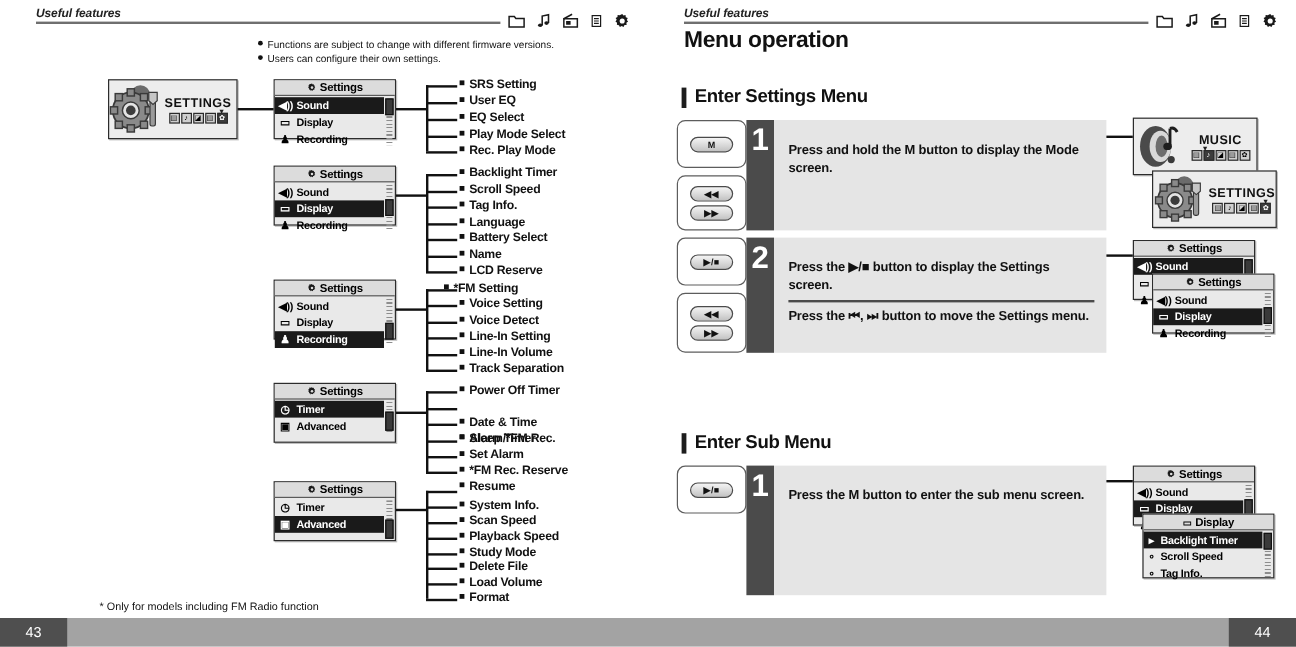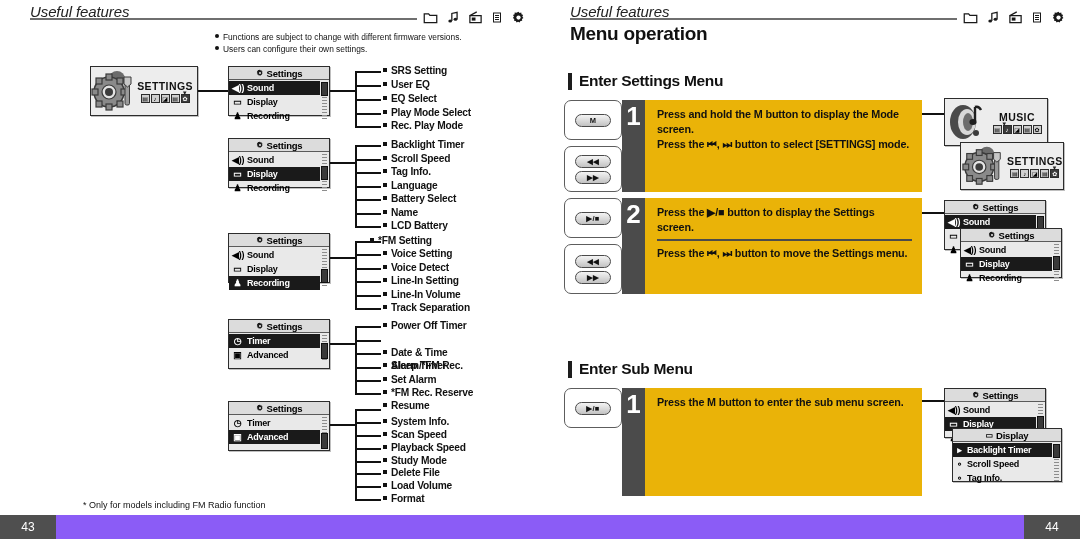--- a/index.html
+++ b/index.html
@@ -10,21 +10,21 @@
     overflow: hidden;
   }
   .spread { position: relative; width: 1080px; height: 539px; }
   .page { position: absolute; top: 0; height: 539px; width: 540px; background:#fff; }
   .page-left { left: 0; }
   .page-right { left: 540px; }
 
   
   .hdr { position:absolute; left:30px; top:6px; width:480px; }
   .hdr-kicker {
-    font-size:15px; font-style:italic; font-weight:normal; color:#222;
+    font-size:10px; font-style:italic; font-weight:bold; color:#222;
     letter-spacing:-0.1px; line-height:11px;
   }
   .hdr-rule { height:2px; background:#6f6f6f; margin-top:1px; width:100%; }
   .hdr-icons {
     position:absolute; right:-16px; top:4px; display:flex; gap:8px; align-items:center;
     background:#fff; padding-left:6px;
   }
   .hdr-icons svg { display:block; }
   .hdr-title { font-size:19px; font-weight:bold; color:#111; margin-top:3px; letter-spacing:-0.3px; }
   .hdr-notes { position:absolute; left:185px; top:26px; }
@@ -98,27 +98,27 @@
   }
   .key {
     width:36px; height:13px; border-radius:7px; border:1px solid #4a4a4a;
     background: linear-gradient(to bottom,#f4f4f4 0%,#d9d9d9 55%,#c2c2c2 100%);
     display:flex; align-items:center; justify-content:center;
     font-size:7.5px; font-weight:bold; color:#111; letter-spacing:0.3px;
   }
   .numcol { width:23px; background:#4b4b4b; color:#fff; flex:none;
             display:flex; justify-content:center; padding-top:3px;
             font-size:26px; font-weight:bold; line-height:26px; }
-  .bodycol { background:#eab308; flex:1; padding:7px 10px 7px 12px; }
+  .bodycol { background:#e5e5e5; flex:1; padding:18px 10px 7px 12px; }
   .btext { font-size:10.8px; font-weight:bold; color:#111; line-height:15px; letter-spacing:-0.15px; }
   .divider { height:1.5px; background:#4b4b4b; margin:4px 0 5px 0; }
 
   .connector { position:absolute; background:#111; }
   .pagenum {
-    position:absolute; bottom:0; height:24px; background:#8b5cf6; width:100%;
+    position:absolute; bottom:0; height:24px; background:#a3a3a3; width:100%;
   }
   .pagenum span {
     position:absolute; top:0; height:24px; width:56px; background:#4f4f4f; color:#fff;
     font-size:12px; display:flex; align-items:center; justify-content:center;
   }
   .pagenum.left span { left:0; }
   .pagenum.right span { right:0; }
 </style>
 </head>
 <body>
@@ -341,21 +341,21 @@
       <div class="hline" style="left:355px; top:186px; width:26px;"></div>
       <div class="hline" style="left:355px; top:199px; width:26px;"></div>
       <div class="hline" style="left:355px; top:213px; width:26px;"></div>
       <div class="hline" style="left:355px; top:226px; width:26px;"></div>
       <div class="leaf" style="left:383px; top:139px;"><span class="sq"></span><span>Backlight Timer</span></div>
       <div class="leaf" style="left:383px; top:153px;"><span class="sq"></span><span>Scroll Speed</span></div>
       <div class="leaf" style="left:383px; top:166px;"><span class="sq"></span><span>Tag Info.</span></div>
       <div class="leaf" style="left:383px; top:180px;"><span class="sq"></span><span>Language</span></div>
       <div class="leaf" style="left:383px; top:193px;"><span class="sq"></span><span>Battery Select</span></div>
       <div class="leaf" style="left:383px; top:207px;"><span class="sq"></span><span>Name</span></div>
-      <div class="leaf" style="left:383px; top:220px;"><span class="sq"></span><span>LCD Battery</span></div>
+      <div class="leaf" style="left:383px; top:220px;"><span class="sq"></span><span>LCD Reserve</span></div>
     </div>
 
     <div class="tree">
       <div class="hline" style="left:330px; top:257px; width:26px;"></div>
       <div class="vline" style="left:355px; top:241px; height:68px;"></div>
       <div class="hline" style="left:355px; top:241px; width:26px;"></div>
       <div class="hline" style="left:355px; top:254px; width:26px;"></div>
       <div class="hline" style="left:355px; top:268px; width:26px;"></div>
       <div class="hline" style="left:355px; top:281px; width:26px;"></div>
       <div class="hline" style="left:355px; top:295px; width:26px;"></div>
@@ -455,21 +455,20 @@
           <div class="key">M</div>
         </div>
         <div class="keybox" style="height:46px;">
           <div class="key">◀◀</div>
           <div class="key">▶▶</div>
         </div>
       </div>
       <div class="numcol">1</div>
       <div class="bodycol">
         <div class="btext">Press and hold the  M  button to display the Mode screen.</div>
-        <div class="btext">Press the ⏮, ⏭ button to select [SETTINGS] mode.</div>
       </div>
     </div>
 
     <div class="connector" style="left:382px; top:113px; width:24px; height:1.6px;"></div>
 
     <div class="tile" style="left:404px; top:98px; width:104px; height:48px;">
       <div class="tile-art">
         <svg width="46" height="46" viewBox="0 0 46 46">
           <ellipse cx="18" cy="23" rx="13" ry="17" fill="#4a4a4a"></ellipse>
           <ellipse cx="22" cy="23" rx="9" ry="13" fill="#d8d8d8"></ellipse>

